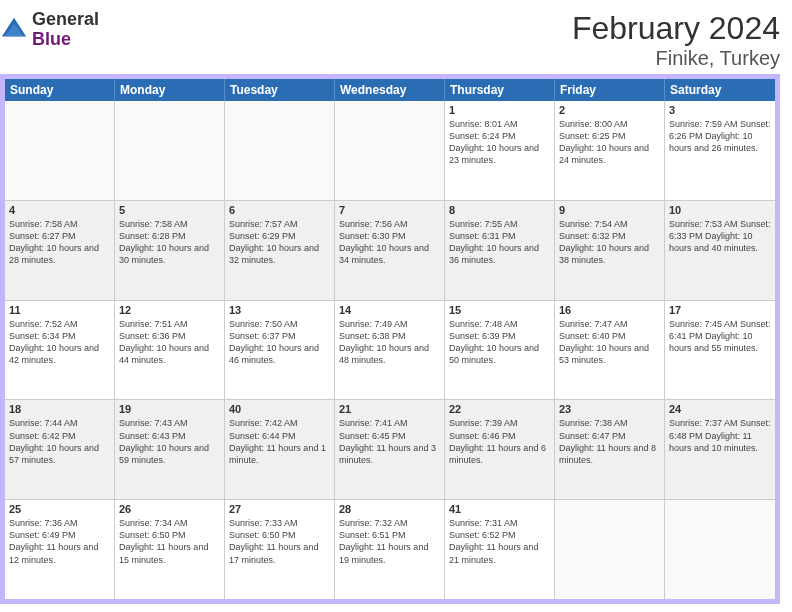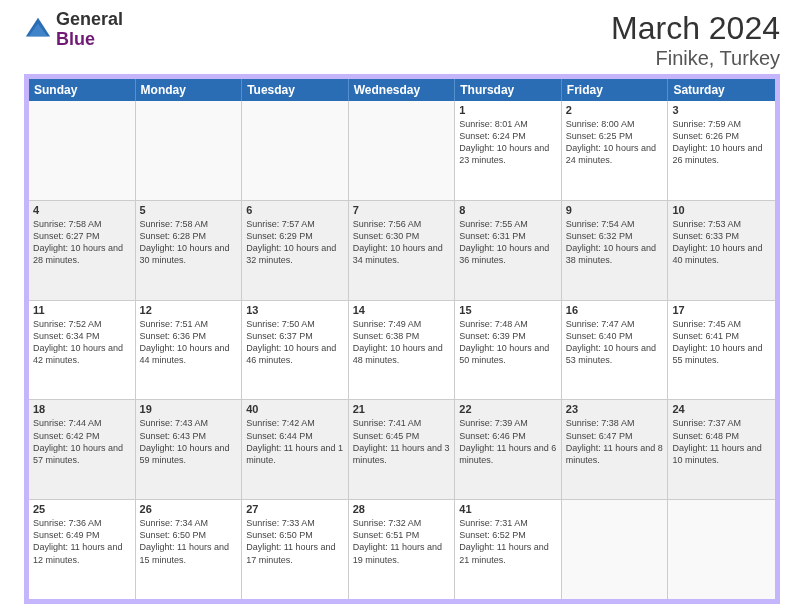--- a/index.html
+++ b/index.html
@@ -8,21 +8,21 @@
       height: 612px;
       font-family: Arial, sans-serif;
       background: #fff;
       overflow: hidden;
     }
     .page {
       width: 792px;
       height: 612px;
       display: flex;
       flex-direction: column;
-      padding: 10px 12px 8px 24px;
+      padding: 10px 12px 8px 0;
     }
     .header {
       display: flex;
       justify-content: space-between;
       align-items: flex-start;
       margin-bottom: 4px;
     }
     .logo {
       display: flex;
       align-items: center;
@@ -124,21 +124,21 @@
       <svg class="logo-icon" viewBox="0 0 30 30">
         <polygon points="15,2 28,22 2,22" fill="#2a6db5"></polygon>
         <polygon points="15,8 25,22 5,22" fill="#5599dd" opacity="0.5"></polygon>
       </svg>
       <div class="logo-text">
         <span class="logo-general">General</span>
         <span class="logo-blue">Blue</span>
       </div>
     </div>
     <div class="title-block">
-      <div class="calendar-title">March 2024</div>
+      <div class="calendar-title">February 2024</div>
       <div class="calendar-subtitle">Finike, Turkey</div>
     </div>
   </div>
 
   <div class="calendar">
     <div class="cal-header-row">
     <div class="cal-header-cell">Sunday</div>
         <div class="cal-header-cell">Monday</div>
         <div class="cal-header-cell">Tuesday</div>
         <div class="cal-header-cell">Wednesday</div>

